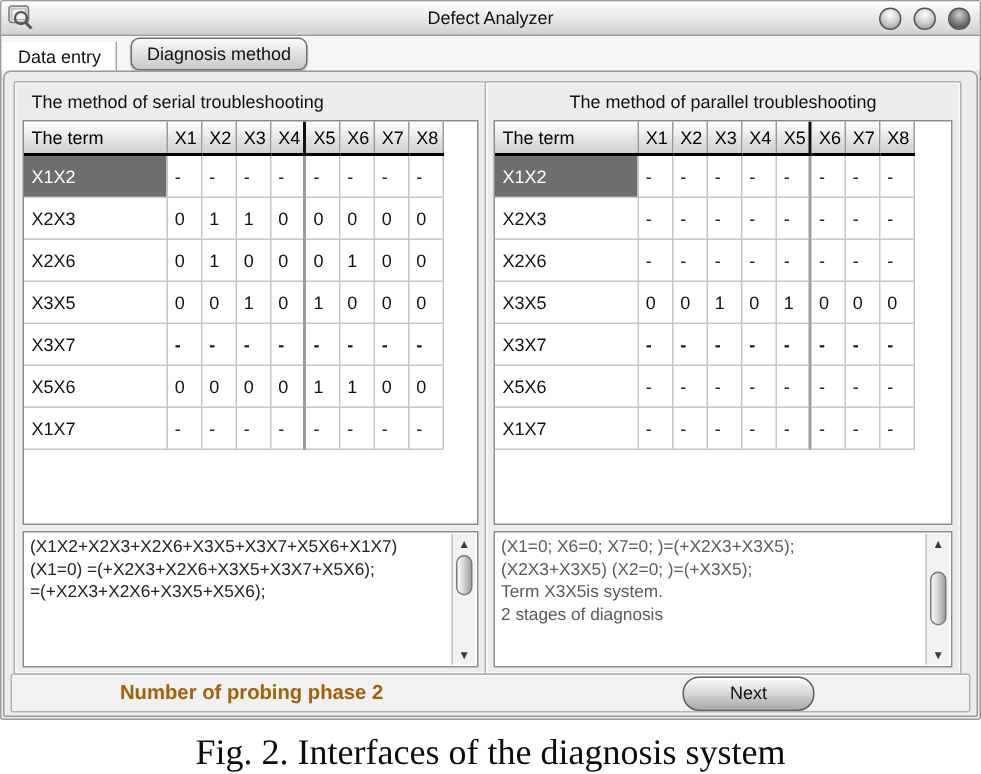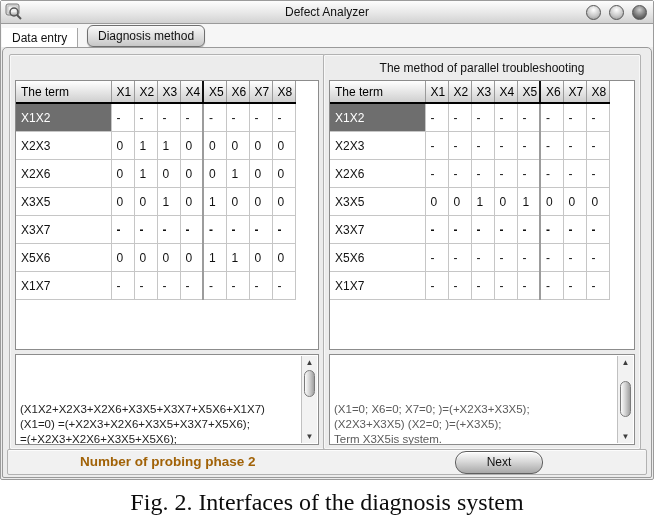--- a/index.html
+++ b/index.html
@@ -78,21 +78,21 @@
   }
   table.t td.divc{border-left:2px solid #9c9c9c;}
   table.t td.sel{background:var(--sel-bg,#6e6e6e);color:var(--sel-fg,#fff);}
   table.t tr.bold-row td.val{font-weight:bold;}
   
   .log{
     position:absolute;left:5px;right:5px;top:299px;height:89px;
     background:#fff;border:1px solid #8c8c8c;overflow:hidden;
   }
   .log-lines{position:absolute;left:4px;top:3px;right:20px;bottom:2px;
-    font-size:11.5px;line-height:15px;white-space:nowrap;color:#222;margin-top:44px;}
+    font-size:11.5px;line-height:15px;white-space:nowrap;color:#222;}
   .panel[data-panel="1"] .log-lines{color:#5a5a5a;}
   .sb{
     position:absolute;top:1px;bottom:1px;right:1px;width:15px;
     background:#f2f2f2;border-left:1px solid #c0c0c0;
   }
   .sb-btn{position:absolute;left:1px;width:13px;height:13px;text-align:center;
     color:#3d3d3d;font-size:8px;line-height:13px;}
   .sb-btn.up{top:0;}
   .sb-btn.down{bottom:0;}
   .sb-thumb{
@@ -145,20 +145,21 @@
   </div>
 
   <div class="tabbar">
     <div class="tab tab-plain">Data entry</div>
     <div class="tab tab-raised">Diagnosis method</div>
   </div>
 
   <div class="content">
 
     <div class="panel" data-panel="0">
+      <div class="panel-title">The method of serial troubleshooting</div>
       <div class="grid">
         <table class="t">
           <colgroup>
               <col class="c-term">
               <col class="c-val">
               <col class="c-val">
               <col class="c-val">
               <col class="c-val">
               <col class="c-val">
               <col class="c-val">

